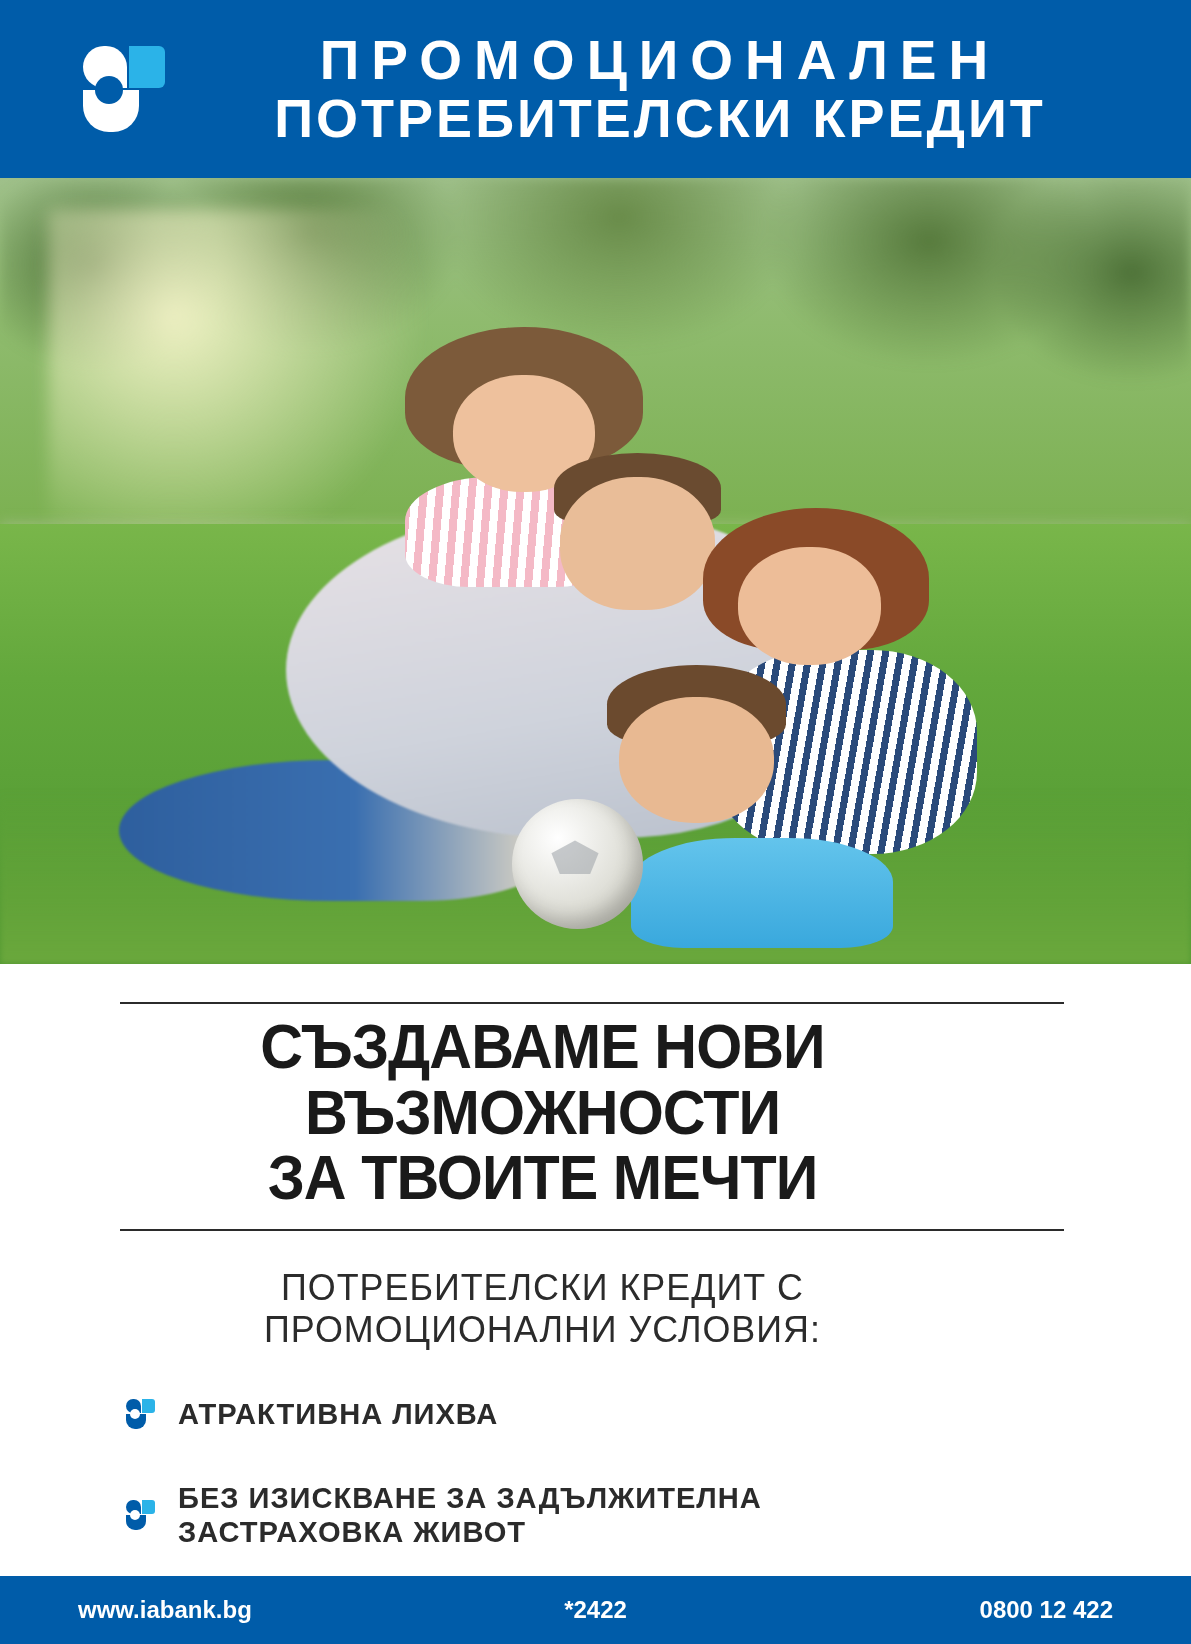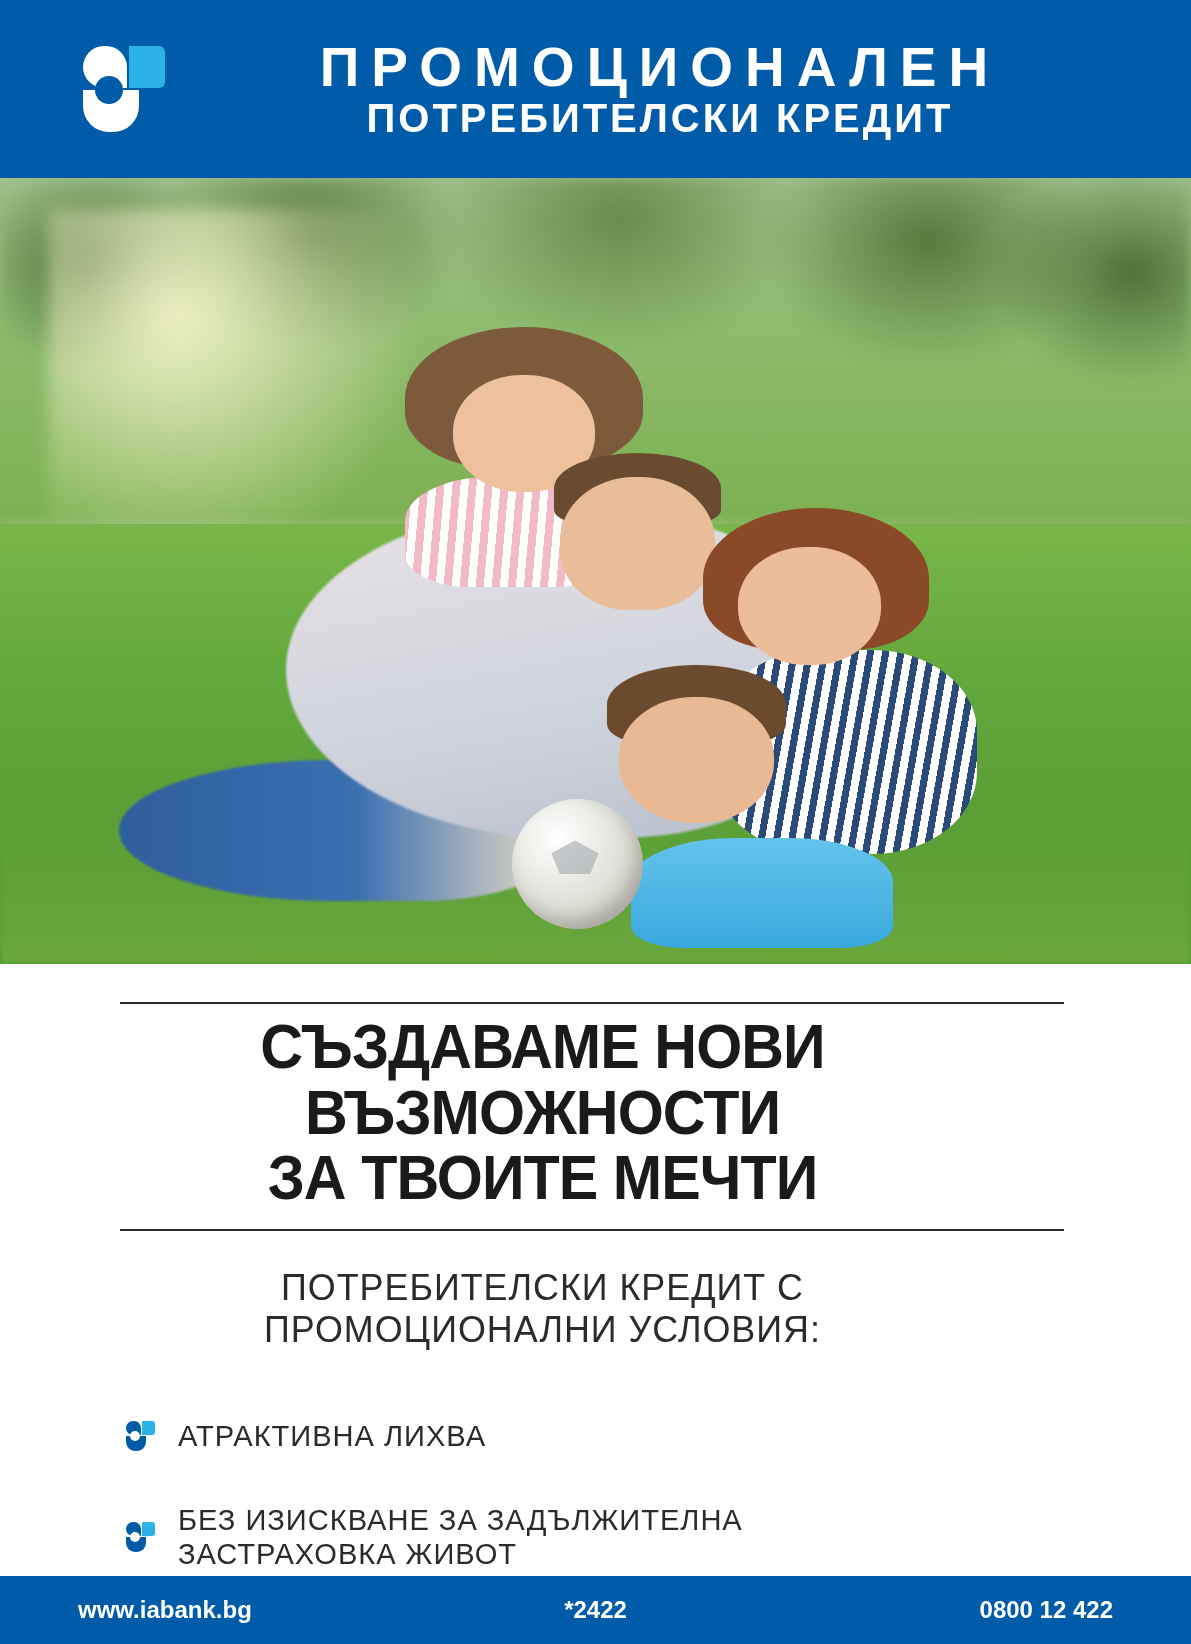--- a/index.html
+++ b/index.html
@@ -67,21 +67,21 @@
   .header-line1 {
     color:#ffffff;
     font-size:55px;
     font-weight:bold;
     letter-spacing:12px;
     line-height:1.05;
     font-family:"Liberation Sans", sans-serif;
   }
   .header-line2 {
     color:#ffffff;
-    font-size:40px;
+    font-size:54px;
     font-weight:bold;
     letter-spacing:3px;
     line-height:1.05;
     font-family:"Liberation Sans", sans-serif;
   }
 
   
   .hero {
     position:absolute;
     left:0; top:178px;
@@ -256,22 +256,23 @@
     text-align:center;
     color:#2b2b2b;
     font-size:37px;
     letter-spacing:1px;
     margin-top:36px;
     font-family:"Liberation Sans", sans-serif;
     transform:scaleX(0.97);
   }
 
   .bullets {
-    margin-top:68px;
+    margin-top:46px;
     padding-left:6px;
+    font-weight:bold;
   }
   .bullet {
     display:flex;
     align-items:center;
     margin-bottom:50px;
   }
   .b-icon {
     position:relative;
     width:30px; height:30px;
     margin-right:22px;

